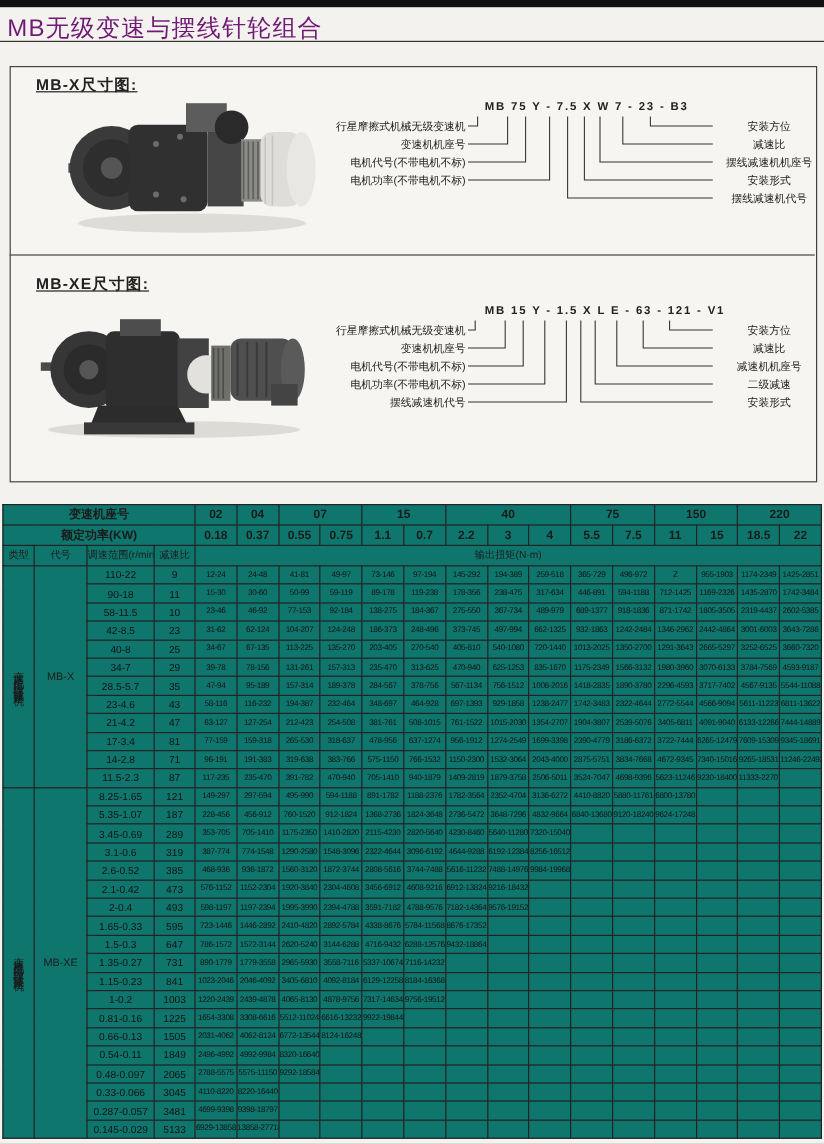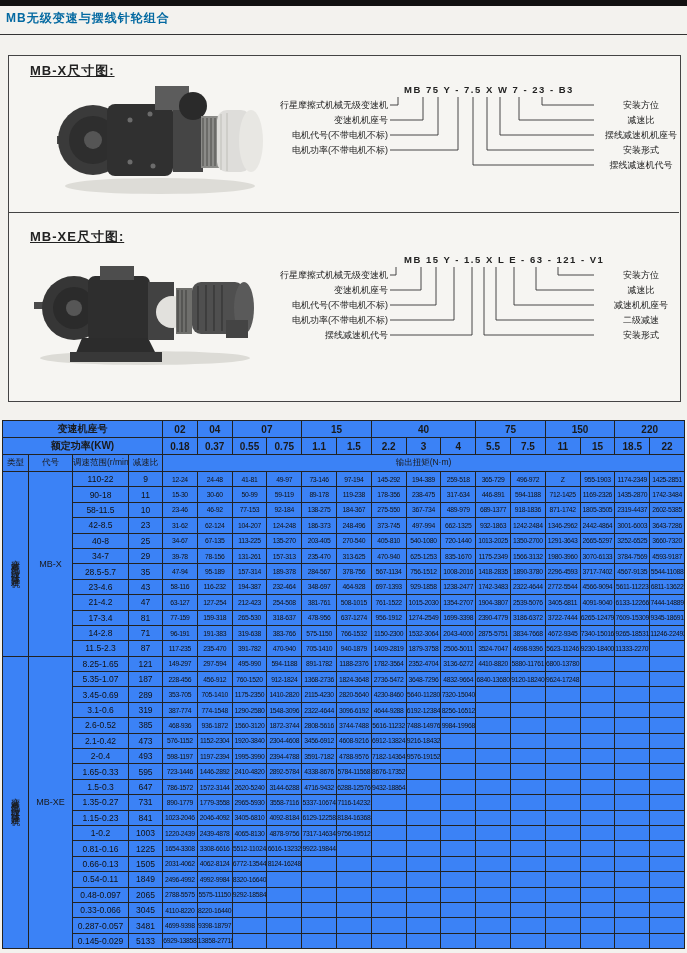--- a/index.html
+++ b/index.html
@@ -1,39 +1,39 @@
 <!DOCTYPE html>
 <html><head>
 <meta charset="utf-8">
 <style>
   html,body{margin:0;padding:0;background:#e8e7e3;}
   #page{position:relative;width:687px;height:953px;background:#f3f2ee;font-family:"Liberation Sans","DejaVu Sans",sans-serif;color:#1a1a1a;overflow:hidden;}
   #topbar{position:absolute;left:0;top:0;width:687px;height:6px;background:#111;}
-  #title{position:absolute;left:6px;top:10px;font-size:12px;font-weight:bold;letter-spacing:1px;color:#0369a1;}
+  #title{position:absolute;left:6px;top:10px;font-size:20px;font-weight:normal;letter-spacing:1px;color:#701a75;}
   #titlerule{position:absolute;left:0;top:34px;width:687px;border-top:1.5px solid #333;}
   .bigbox{position:absolute;left:8px;top:55px;width:671px;height:345px;border:1.2px solid #444;background:#f6f5f2;}
   #boxdivider{position:absolute;left:8px;top:212px;width:671px;border-top:1.2px solid #444;}
   .boxheading{position:absolute;font-size:13px;font-weight:bold;letter-spacing:1px;color:#222;text-decoration:underline;}
   #heading1{left:30px;top:62px;}
   #heading2{left:30px;top:228px;}
   
   .diagram{position:absolute;width:404px;height:118px;}
   #diagram1{left:276px;top:84px;}
   #diagram2{left:276px;top:254px;}
   .modelcode{position:absolute;left:128px;top:0;width:210px;font-size:9.5px;font-weight:bold;letter-spacing:1.5px;white-space:nowrap;color:#222;}
   .left-labels{position:absolute;left:0;top:14px;width:112px;text-align:right;}
   .right-labels{position:absolute;left:320px;top:14px;width:90px;text-align:center;}
   .dlabel{height:15px;line-height:15px;font-size:9px;white-space:nowrap;color:#222;}
   .leader{position:absolute;left:0;top:0;}
   
   .photo{position:absolute;}
   #photo1{left:55px;top:80px;}
   #photo2{left:30px;top:260px;}
   
-  #spec-table{position:absolute;left:2px;top:420px;width:683px;border-collapse:collapse;table-layout:fixed;background:#3b82f6;}
+  #spec-table{position:absolute;left:2px;top:420px;width:683px;border-collapse:collapse;table-layout:fixed;background:#0f766e;}
   #spec-table td{border:1px solid #222;text-align:center;vertical-align:middle;padding:0;overflow:hidden;white-space:nowrap;}
   tr.hdr1 td{height:16px;font-size:10px;font-weight:bold;}
   tr.hdr2 td{height:16px;font-size:10px;font-weight:bold;}
   tr.hdr3 td{height:16px;font-size:8.5px;}
   td.tcell{height:14.4px;font-size:6.8px;letter-spacing:-0.3px;color:#111;}
   td.speed{font-size:8.5px;letter-spacing:0;}
   td.ratio{font-size:8.5px;letter-spacing:0;}
   td.typev{font-size:9px;}
   td.typev span{writing-mode:vertical-rl;text-orientation:upright;letter-spacing:2px;line-height:10px;display:inline-block;}
   td.codec{font-size:9px;}
@@ -178,21 +178,21 @@
           <td colspan="2">150</td>
           <td colspan="2">220</td>
         </tr>
       <tr class="hdr2">
         <td colspan="4">额定功率(KW)</td>
       <td>0.18</td>
           <td>0.37</td>
           <td>0.55</td>
           <td>0.75</td>
           <td>1.1</td>
-          <td>1.5</td>
+          <td>0.7</td>
           <td>2.2</td>
           <td>3</td>
           <td>4</td>
           <td>5.5</td>
           <td>7.5</td>
           <td>11</td>
           <td>15</td>
           <td>18.5</td>
           <td>22</td>
         </tr>

